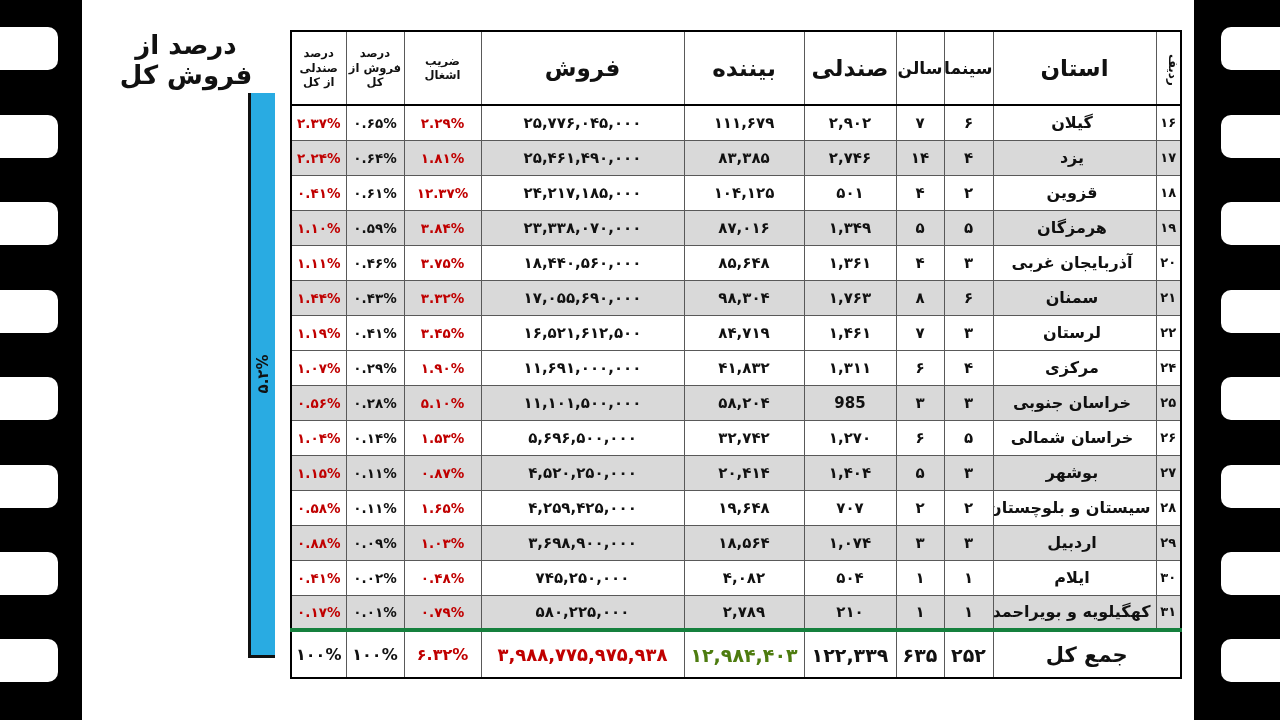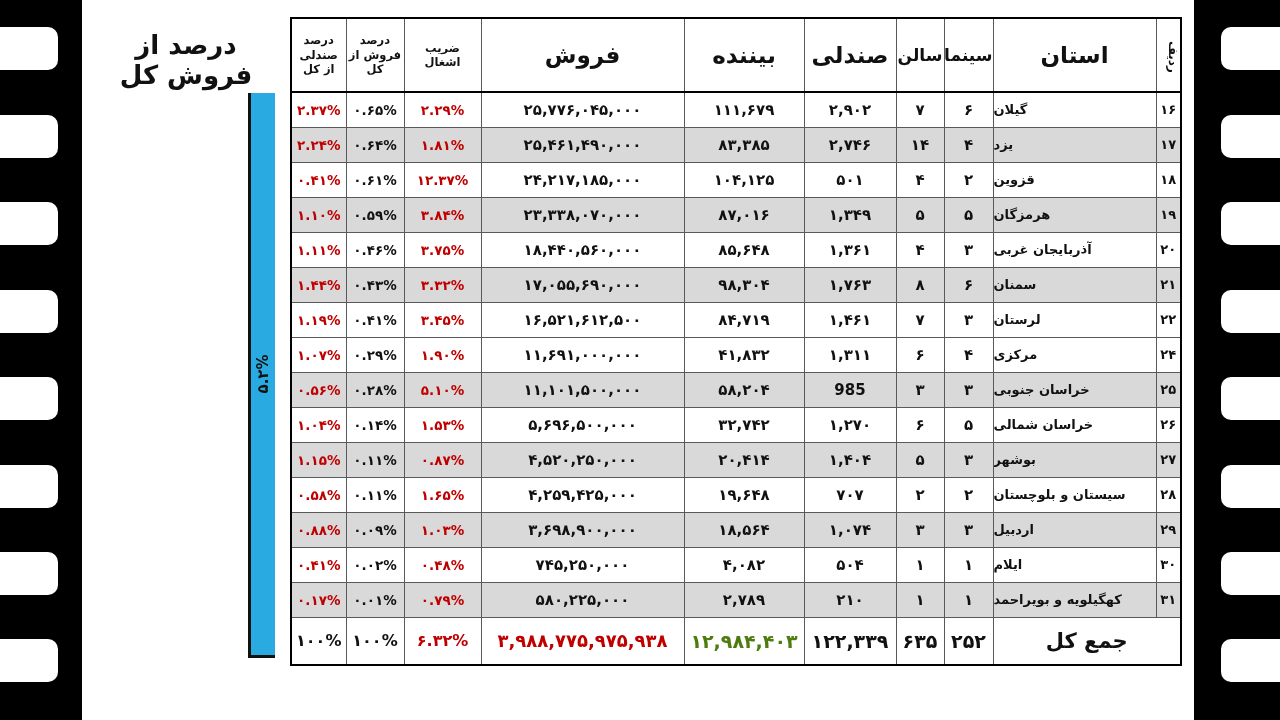--- a/index.html
+++ b/index.html
@@ -14,42 +14,42 @@
   .strip-right .hole{right:0;width:59px;border-radius:10px 0 0 10px;}
   
   .side-title{position:absolute;left:95px;top:30px;width:182px;text-align:center;
               direction:rtl;font-size:26px;font-weight:bold;color:#111;}
   .hl-bar{position:absolute;left:248px;top:93px;width:24px;height:562px;
           background:#29ABE2;border-left:3px solid #111;border-bottom:3px solid #111;
           display:flex;align-items:center;justify-content:center;}
   .hl-bar span{display:inline-block;transform:rotate(-90deg);direction:ltr;
                font-size:15px;font-weight:bold;color:#111;white-space:nowrap;}
   
-  .tbl-wrap{position:absolute;left:290px;top:17px;}
+  .tbl-wrap{position:absolute;left:290px;top:30px;}
   table{border-collapse:collapse;table-layout:fixed;width:890px;
         border:2.5px solid #000;font-weight:bold;color:#111;}
   th,td{border:1px solid #595959;padding:0;text-align:center;vertical-align:middle;
         overflow:hidden;}
   thead tr{height:74px;}
   tbody tr{height:35px;}
   tfoot tr{height:48px;}
   thead th{background:#fff;border-bottom:2px solid #000;}
   tbody tr.alt td{background:#d9d9d9;}
   .h-big{font-size:23px;direction:rtl;}
   .h-med{font-size:17px;direction:rtl;text-align:center;}
   .h-small{font-size:11.5px;line-height:1.25;direction:rtl;padding:0 2px;}
   .h-rot span{display:inline-block;transform:rotate(90deg);font-size:12px;direction:rtl;}
   td.num{direction:ltr;font-size:15px;}
   td.pct{direction:ltr;font-size:13.5px;text-align:center;}
   td.rowno{direction:ltr;font-size:13px;}
-  td.province{direction:rtl;text-align:left;padding-right:5px;font-size:13px;
+  td.province{direction:rtl;text-align:center;padding-right:5px;font-size:16px;
               white-space:nowrap;}
   .red{color:#C00000;}
   .green{color:#4d7c0f;}
-  tfoot td{background:#fff;border-top:1px solid #15803d;margin-top:38px;}
+  tfoot td{background:#fff;border-top:4px solid #15803d;margin-top:38px;}
   tfoot td.num{font-size:19px;}
   tfoot td.sales-total{font-size:18px;letter-spacing:0.5px;}
   tfoot td.pct{font-size:16px;}
   tfoot td.total-label{direction:rtl;font-size:21px;}
 </style>
 </head>
 <body>
 
 <div class="strip strip-left">
   <div class="hole" style="top:27px"></div>

